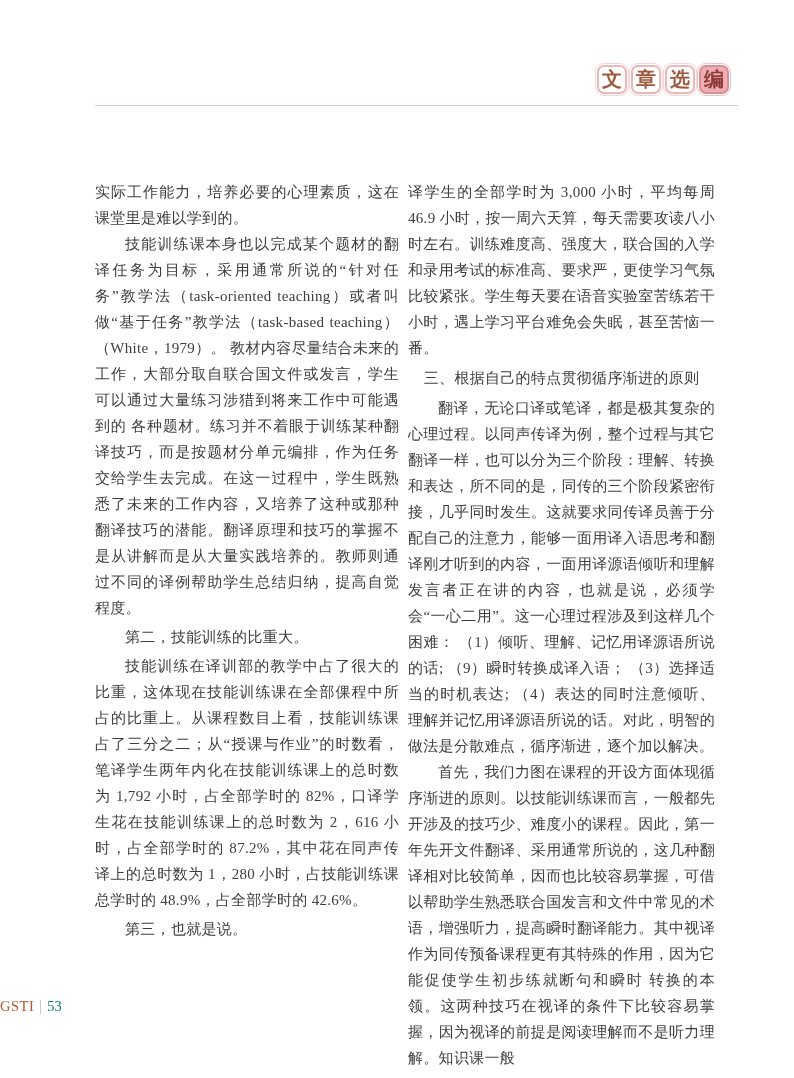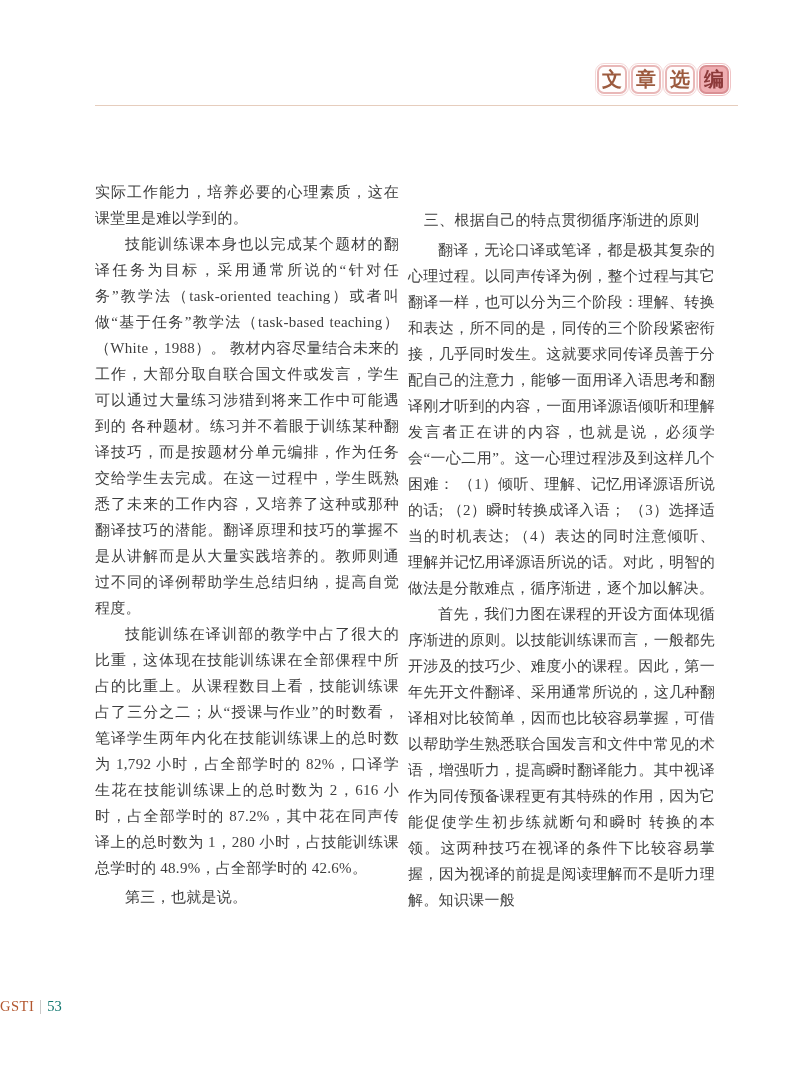--- a/index.html
+++ b/index.html
@@ -15,21 +15,21 @@
     outline:1px solid #f4d8d8; outline-offset:1px;
     color:#9c5a3e; font-size:20px; font-weight:bold; background:#fffdfd;
     font-family:"Liberation Serif","DejaVu Serif",serif;
   }
   .stamp.filled {
     background:#efaeb2; border-color:#d98f93; outline-color:#f0c4c6; color:#8c3a3a;
   }
   
   .rule { position:absolute; top:105px; left:95px; width:643px; height:0; border-top:1px solid #e6cdbd; }
   
-  .columns { position:absolute; top:179px; left:95px; width:620px; display:flex; gap:9px;align-items:flex-end; }
+  .columns { position:absolute; top:179px; left:95px; width:620px; display:flex; gap:9px; }
   .col { width:304px; }
   .col.right { width:307px; }
   .col p, .col h2, .col h3 {
     margin:0; font-size:15px; line-height:26px; color:#3d3d3d;
     text-align:justify; letter-spacing:0.3px; font-weight:normal;
   }
   .para { text-indent:2em; }
   .cont { text-indent:0; }
   .sub {
     font-weight:bold; color:#2f2f2f; text-indent:2em;
@@ -61,28 +61,30 @@
     <span class="stamp">章</span>
     <span class="stamp">选</span>
     <span class="stamp filled">编</span>
   </div>
 
   <div class="rule"></div>
 
   <main class="columns">
     <section class="col left">
       <p class="cont">实际工作能力，培养必要的心理素质，这在课堂里是难以学到的。</p>
-      <p class="para">技能训练课本身也以完成某个题材的翻译任务为目标，采用通常所说的“针对任务”教学法（task-oriented teaching）或者叫做“基于任务”教学法（task-based teaching） （White，1988）。 教材内容尽量结合未来的工作，大部分取自联合国文件或发言，学生可以通过大量练习涉猎到将来工作中可能遇到的 各种题材。练习并不着眼于训练某种翻译技巧，而是按题材分单元编排，作为任务交给学生去完成。在这一过程中，学生既熟悉了未来的工作内容，又培养了这种或那种翻译技巧的潜能。翻译原理和技巧的掌握不是从讲解而是从大量实践培养的。教师则通过不同的译例帮助学生总结归纳，提高自觉程度。</p>
+      <p class="para">技能训练课本身也以完成某个题材的翻译任务为目标，采用通常所说的“针对任务”教学法（task-oriented teaching）或者叫做“基于任务”教学法（task-based teaching） （White，1979）。 教材内容尽量结合未来的工作，大部分取自联合国文件或发言，学生可以通过大量练习涉猎到将来工作中可能遇到的 各种题材。练习并不着眼于训练某种翻译技巧，而是按题材分单元编排，作为任务交给学生去完成。在这一过程中，学生既熟悉了未来的工作内容，又培养了这种或那种翻译技巧的潜能。翻译原理和技巧的掌握不是从讲解而是从大量实践培养的。教师则通过不同的译例帮助学生总结归纳，提高自觉程度。</p>
+      <h3 class="sub">第二，技能训练的比重大。</h3>
       <p class="para">技能训练在译训部的教学中占了很大的比重，这体现在技能训练课在全部倮程中所占的比重上。从课程数目上看，技能训练课占了三分之二；从“授课与作业”的时数看，笔译学生两年内化在技能训练课上的总时数为 1,792 小时，占全部学时的 82%，口译学生花在技能训练课上的总时数为 2，616 小时，占全部学时的 87.2%，其中花在同声传译上的总时数为 1，280 小时，占技能训练课总学时的 48.9%，占全部学时的 42.6%。</p>
       <h3 class="sub">第三，也就是说。</h3>
     </section>
 
     <section class="col right">
+      <p class="cont">译学生的全部学时为 3,000 小时，平均每周 46.9 小时，按一周六天算，每天需要攻读八小时左右。训练难度高、强度大，联合国的入学和录用考试的标准高、要求严，更使学习气氛比较紧张。学生每天要在语音实验室苦练若干小时，遇上学习平台难免会失眠，甚至苦恼一番。</p>
       <h2 class="red-heading">三、根据自己的特点贯彻循序渐进的原则</h2>
-      <p class="para">翻译，无论口译或笔译，都是极其复杂的心理过程。以同声传译为例，整个过程与其它翻译一样，也可以分为三个阶段：理解、转换和表达，所不同的是，同传的三个阶段紧密衔接，几乎同时发生。这就要求同传译员善于分配自己的注意力，能够一面用译入语思考和翻译刚才听到的内容，一面用译源语倾听和理解发言者正在讲的内容，也就是说，必须学会“一心二用”。这一心理过程涉及到这样几个困难： （1）倾听、理解、记忆用译源语所说的话; （2）瞬时转换成译入语； （3）选择适当的时机表达; （4）表达的同时注意倾听、理解并记忆用译源语所说的话。对此，明智的做法是分散难点，循序渐进，逐个加以解决。</p>
+      <p class="para">翻译，无论口译或笔译，都是极其复杂的心理过程。以同声传译为例，整个过程与其它翻译一样，也可以分为三个阶段：理解、转换和表达，所不同的是，同传的三个阶段紧密衔接，几乎同时发生。这就要求同传译员善于分配自己的注意力，能够一面用译入语思考和翻译刚才听到的内容，一面用译源语倾听和理解发言者正在讲的内容，也就是说，必须学会“一心二用”。这一心理过程涉及到这样几个困难： （1）倾听、理解、记忆用译源语所说的话; （9）瞬时转换成译入语； （3）选择适当的时机表达; （4）表达的同时注意倾听、理解并记忆用译源语所说的话。对此，明智的做法是分散难点，循序渐进，逐个加以解决。</p>
       <p class="para">首先，我们力图在课程的开设方面体现循序渐进的原则。以技能训练课而言，一般都先开涉及的技巧少、难度小的课程。因此，第一年先开文件翻译、采用通常所说的，这几种翻译相对比较简单，因而也比较容易掌握，可借以帮助学生熟悉联合国发言和文件中常见的术语，增强听力，提高瞬时翻译能力。其中视译作为同传预备课程更有其特殊的作用，因为它能促使学生初步练就断句和瞬时 转换的本领。这两种技巧在视译的条件下比较容易掌握，因为视译的前提是阅读理解而不是听力理解。知识课一般</p>
     </section>
   </main>
 
   <div class="footer">
     <span class="brand">GSTI</span>
     <span class="sep"></span>
     <span class="pagenum">53</span>
   </div>
 

